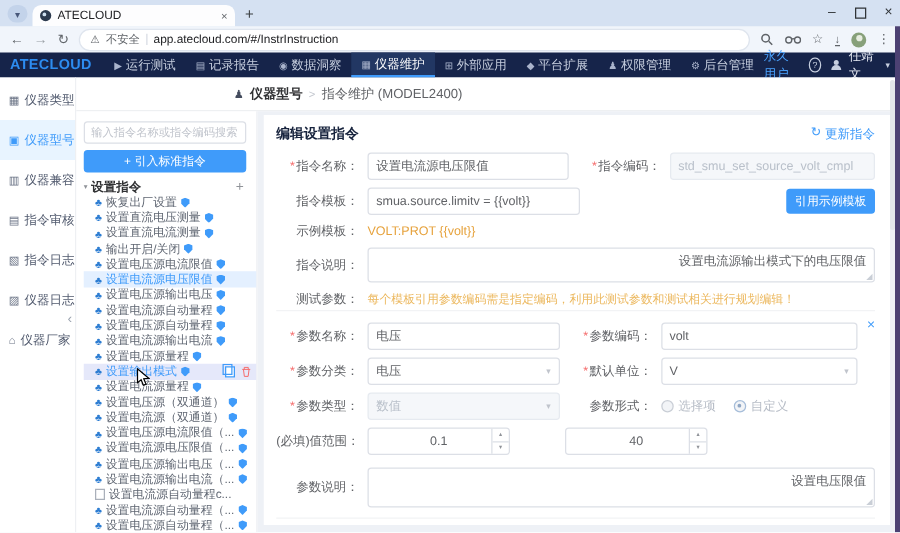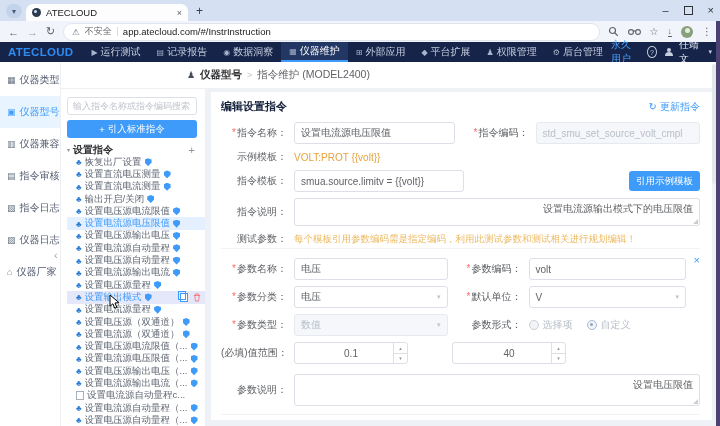--- a/index.html
+++ b/index.html
@@ -413,29 +413,29 @@
               <span class="flabel"><span class="star">*</span><span>指令名称：</span></span>
               <div class="inp">设置电流源电压限值</div>
             </div>
             <div class="fcol" style="margin-left:12px;">
               <span class="flabel2"><span class="star">*</span><span>指令编码：</span></span>
               <div class="inp dis">std_smu_set_source_volt_cmpl</div>
             </div>
           </div>
 
           <div class="frow">
-            <span class="flabel">示例模板：</span>
-            <span class="orange">VOLT:PROT {{volt}}</span>
-          </div>
-
-          <div class="frow">
             <span class="flabel">指令模板：</span>
             <div class="inp" style="max-width:330px;">smua.source.limitv = {{volt}}</div>
             <div style="flex:1;"></div>
             <div class="quote">引用示例模板</div>
+          </div>
+
+          <div class="frow">
+            <span class="flabel">示例模板：</span>
+            <span class="orange">VOLT:PROT {{volt}}</span>
           </div>
 
           <div class="frow">
             <span class="flabel">指令说明：</span>
             <div class="tarea" style="height:20px;">
               <span>设置电流源输出模式下的电压限值</span>
               <span class="rz"></span>
             </div>
           </div>
 

